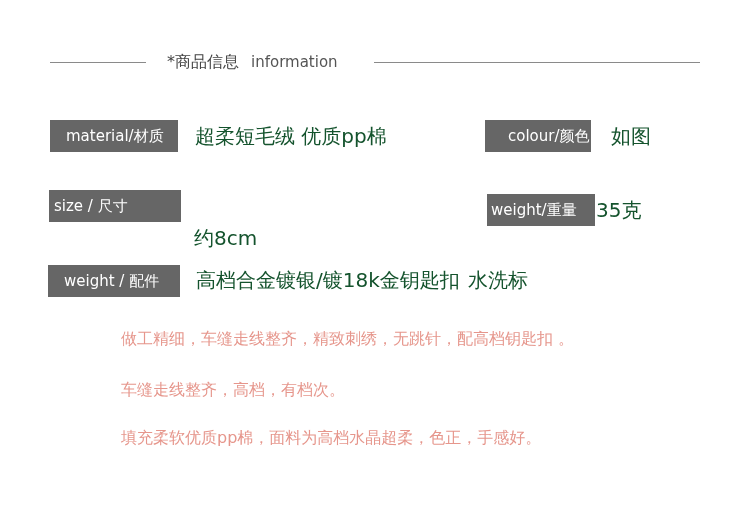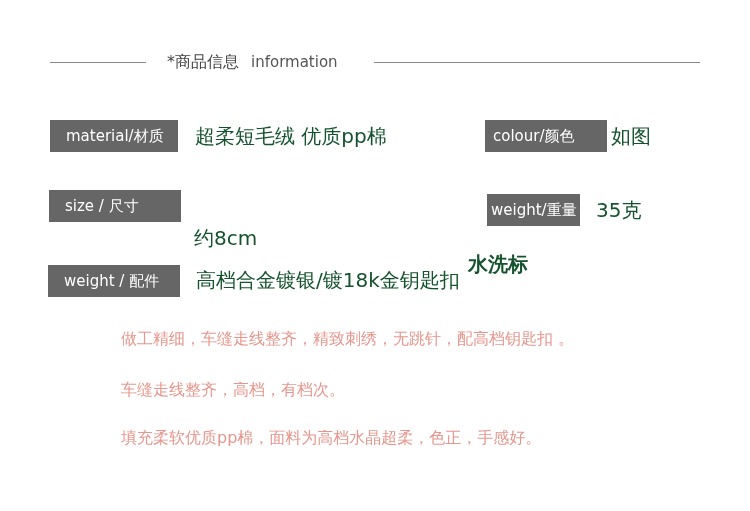--- a/index.html
+++ b/index.html
@@ -31,28 +31,28 @@
 
 <div class="line" style="left:50px; top:62px; width:96px;"></div>
 <div class="header-title">
   <span>*商品信息</span><span class="en">information</span>
 </div>
 <div class="line" style="left:374px; top:62px; width:326px;"></div>
 
 <div class="label-box" style="left:50px; top:120px; width:128px;">material/材质</div>
 <div class="value" style="left:195px; top:120px;">超柔短毛绒 优质pp棉</div>
 
-<div class="label-box" style="left:485px; top:120px; width:122px; padding-left:8px;">colour/颜色</div>
+<div class="label-box" style="left:485px; top:120px; width:106px; padding-left:23px;">colour/颜色</div>
 <div class="value" style="left:611px; top:120px;">如图</div>
 
-<div class="label-box" style="left:49px; top:190px; width:132px; padding-left:16px;">size / 尺寸</div>
+<div class="label-box" style="left:49px; top:190px; width:132px; padding-left:5px;">size / 尺寸</div>
 <div class="value" style="left:194px; top:190px;margin-top:32px;">约8cm</div>
 
-<div class="label-box" style="left:487px; top:194px; width:93px; padding-left:4px;">weight/重量</div>
+<div class="label-box" style="left:487px; top:194px; width:108px; padding-left:4px;">weight/重量</div>
 <div class="value" style="left:596px; top:194px;">35克</div>
 
 <div class="label-box" style="left:48px; top:265px; width:132px;">weight / 配件</div>
 <div class="value" style="left:196px; top:264px;">高档合金镀银/镀18k金钥匙扣</div>
-<div class="value" style="left:468px; top:248px;font-weight:bold;">水洗标</div>
+<div class="value" style="left:468px; top:264px;">水洗标</div>
 
 <div class="desc" style="top:328px;">做工精细，车缝走线整齐，精致刺绣，无跳针，配高档钥匙扣 。</div>
 <div class="desc" style="top:379px;">车缝走线整齐，高档，有档次。</div>
 <div class="desc" style="top:427px;">填充柔软优质pp棉，面料为高档水晶超柔，色正，手感好。</div>
 
 </body></html>

